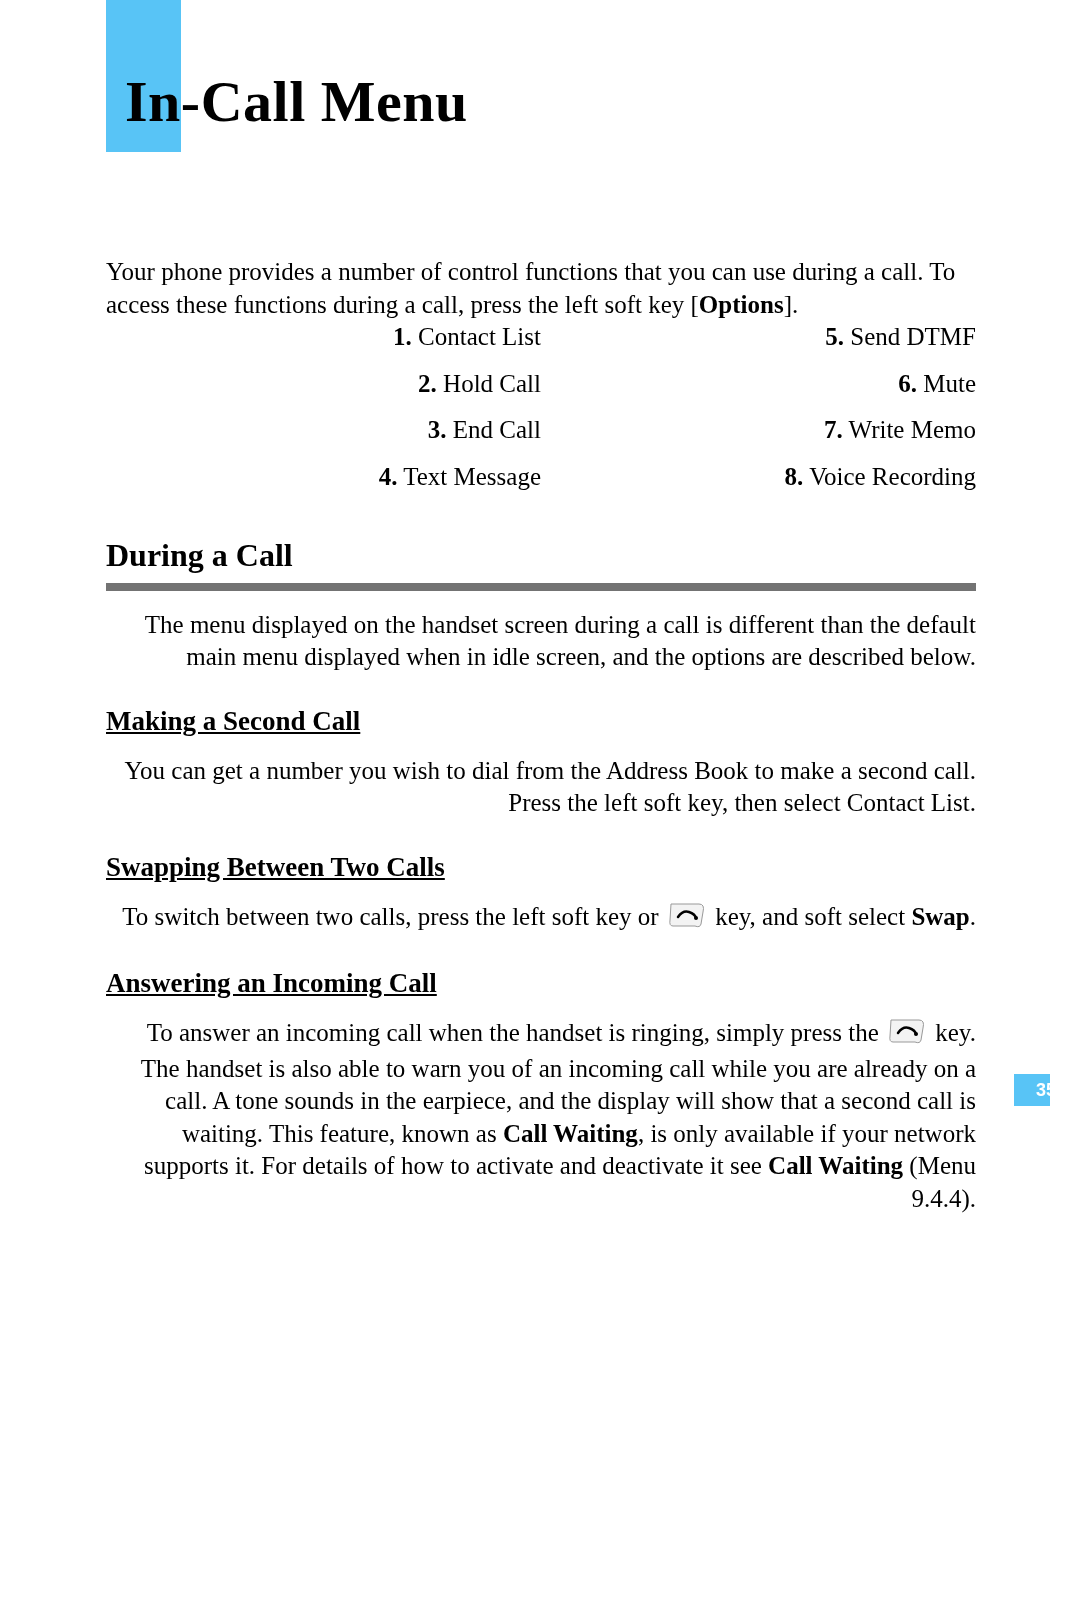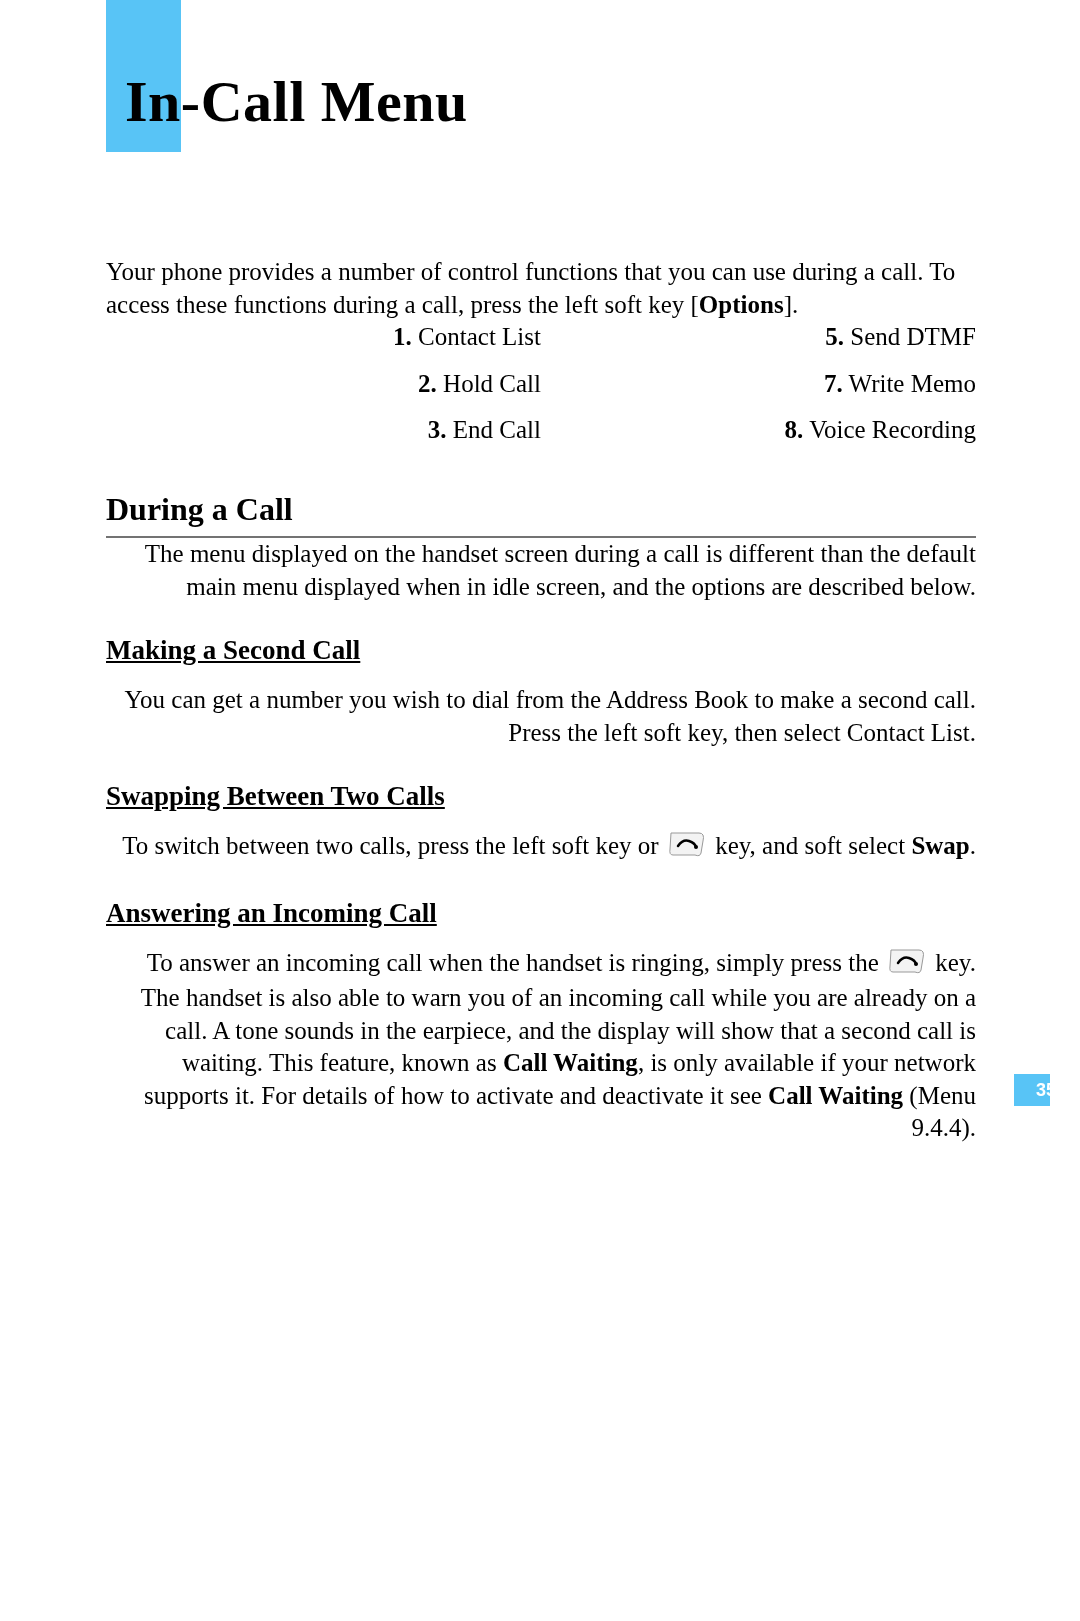--- a/index.html
+++ b/index.html
@@ -49,22 +49,23 @@
   .options-col {
     flex: 1;
     text-align: right;
   }
   .opt-row { margin-bottom: 14px; }
   .num { font-weight: bold; }
   .section-heading {
     font-size: 32px;
     font-weight: bold;
     padding-bottom: 6px;
-    border-bottom: 2px solid #737373;
+    border-bottom: 8px solid #737373;
     margin-top: 8px;
+    margin-bottom: 18px;
     width: 870px;
   }
   .subheading {
     font-size: 27px;
     font-weight: bold;
     margin-top: 30px;
     margin-bottom: 16px;
     text-decoration: underline;
   }
   .para { margin-bottom: 10px; text-align: right; }
@@ -100,23 +101,25 @@
 
     <div class="intro">
       <span>Your phone provides a number of control functions that you can use during a call. To access these functions during a call, press the left soft key [</span><b>Options</b><span>].</span>
     </div>
 
     <div class="options-grid">
       <div class="options-col">
         <div class="opt-row"><span class="num">1.</span> <span>Contact List</span></div>
         <div class="opt-row"><span class="num">2.</span> <span>Hold Call</span></div>
         <div class="opt-row"><span class="num">3.</span> <span>End Call</span></div>
+        <div class="opt-row"><span class="num">4.</span> <span>Text Message</span></div>
       </div>
       <div class="options-col">
         <div class="opt-row"><span class="num">5.</span> <span>Send DTMF</span></div>
+        <div class="opt-row"><span class="num">6.</span> <span>Mute</span></div>
         <div class="opt-row"><span class="num">7.</span> <span>Write Memo</span></div>
         <div class="opt-row"><span class="num">8.</span> <span>Voice Recording</span></div>
       </div>
     </div>
 
     <div class="section-heading">During a Call</div>
     <div class="para">The menu displayed on the handset screen during a call is different than the default main menu displayed when in idle screen, and the options are described below.</div>
 
     <div class="subheading">Making a Second Call</div>
     <div class="para">You can get a number you wish to dial from the Address Book to make a second call. Press the left soft key, then select Contact List.</div>

